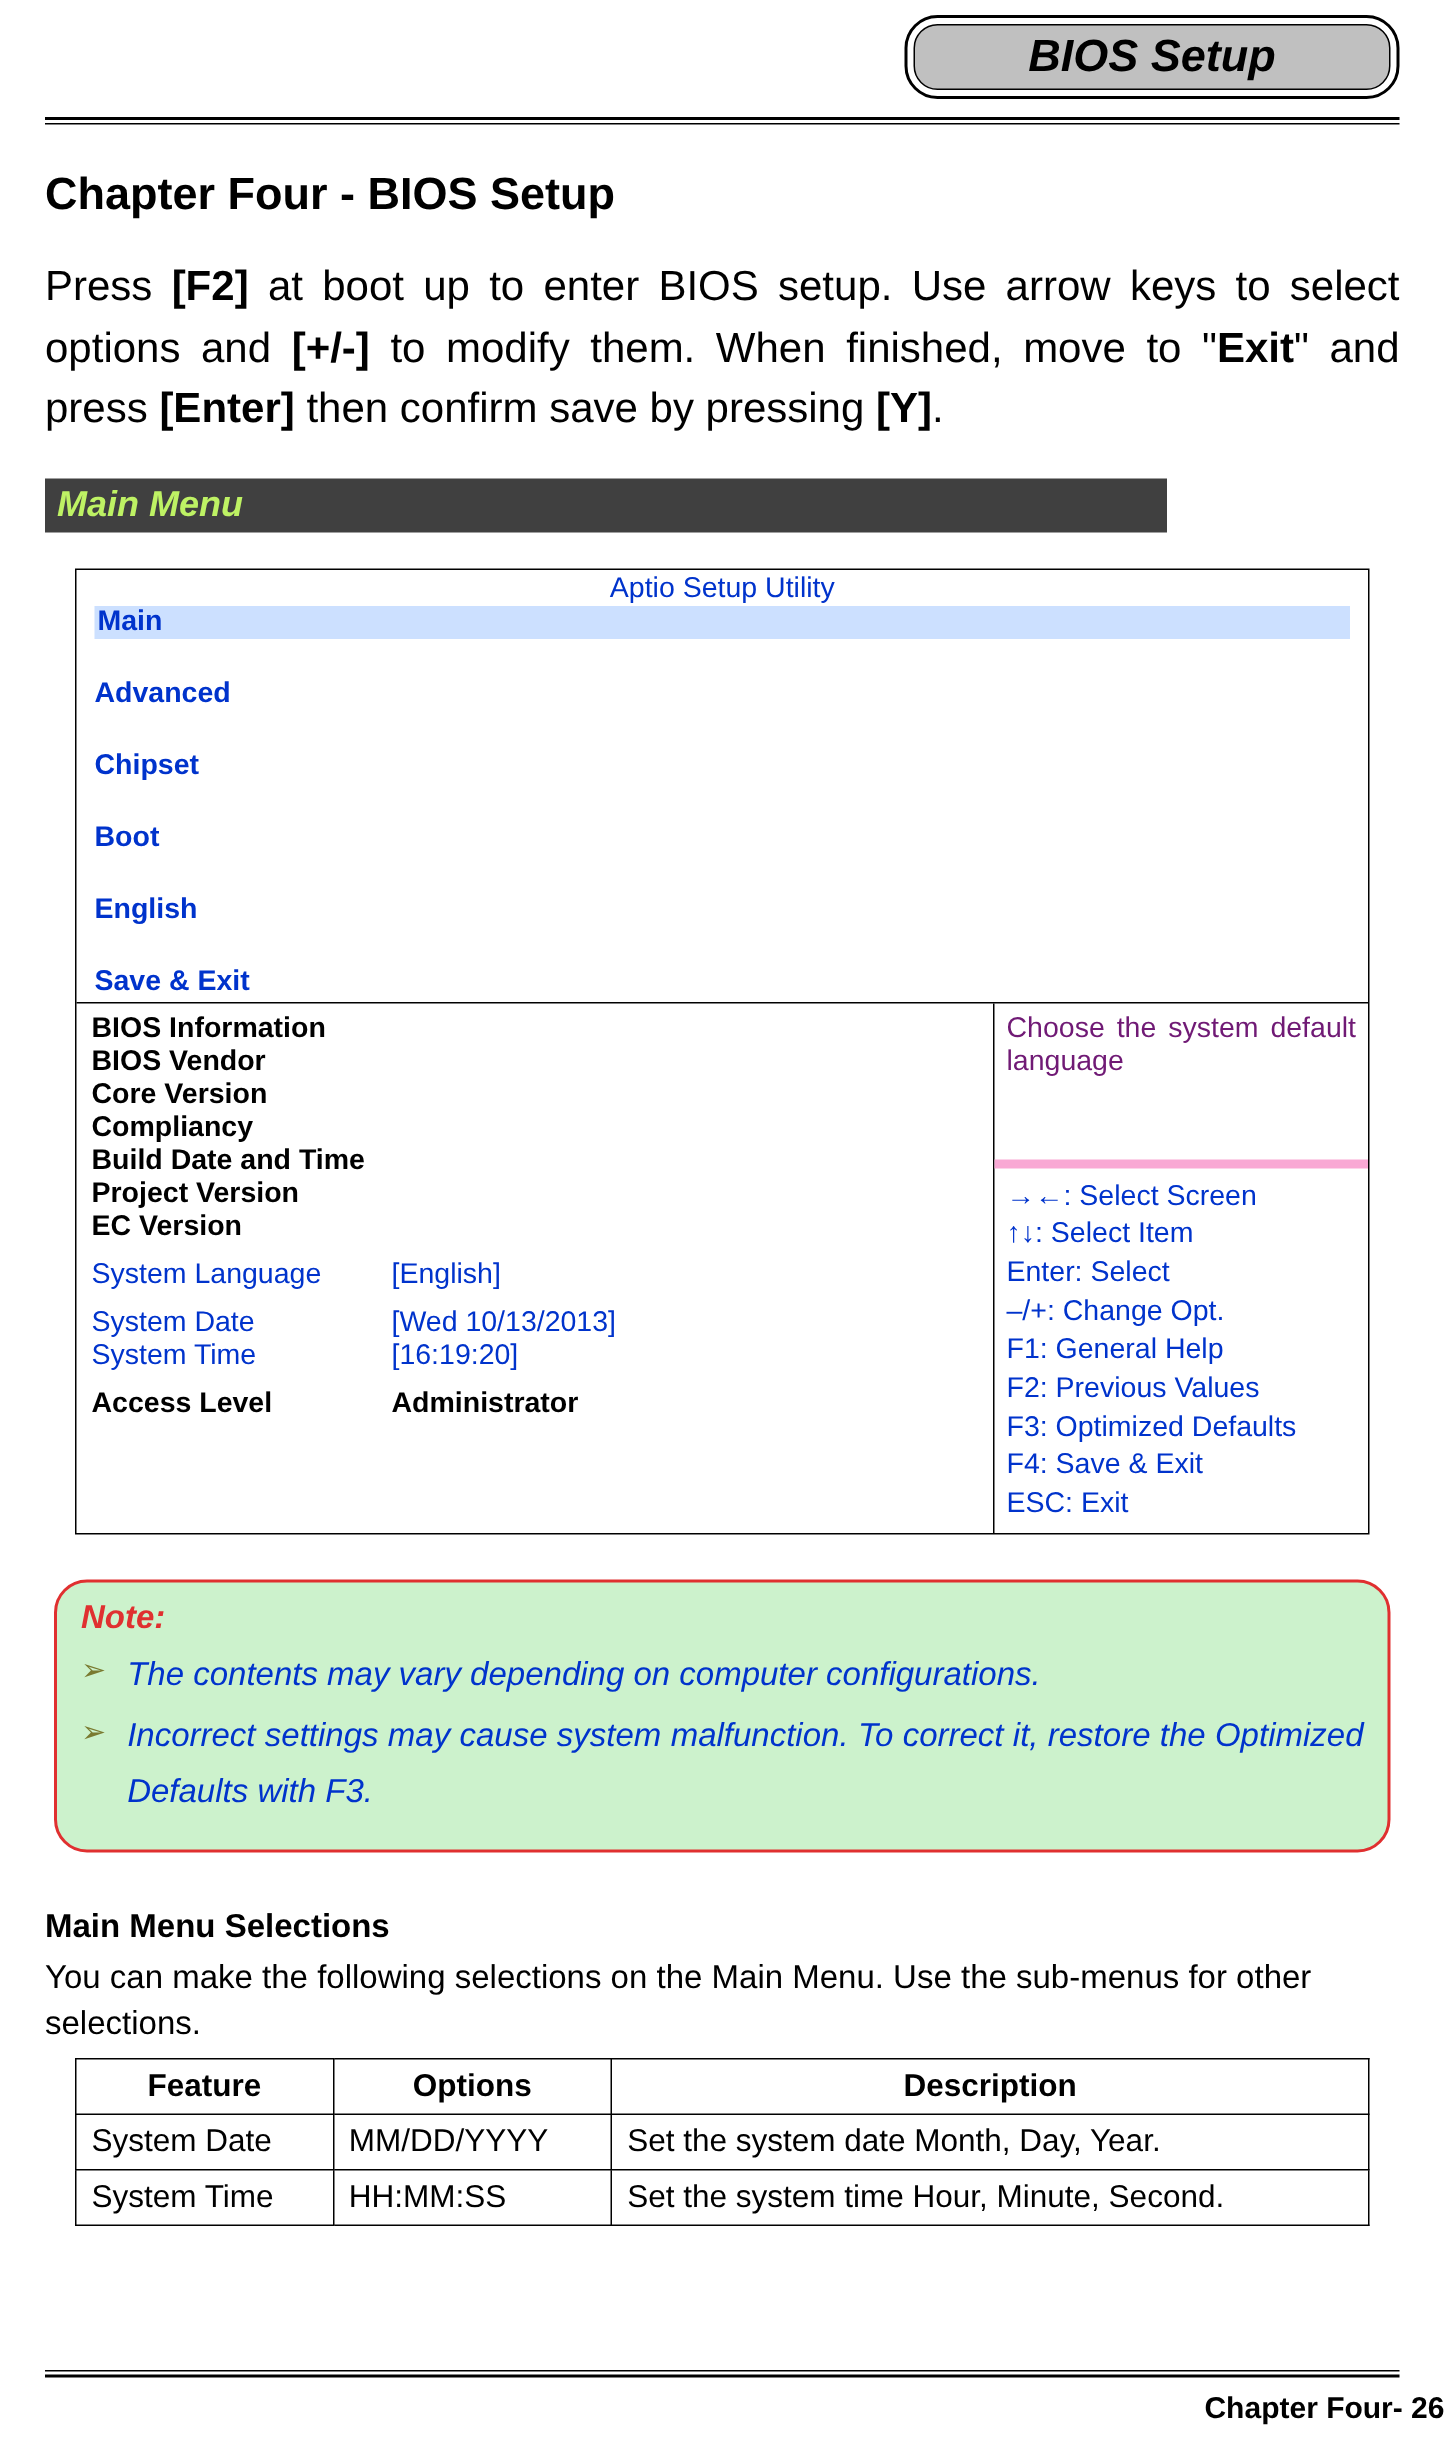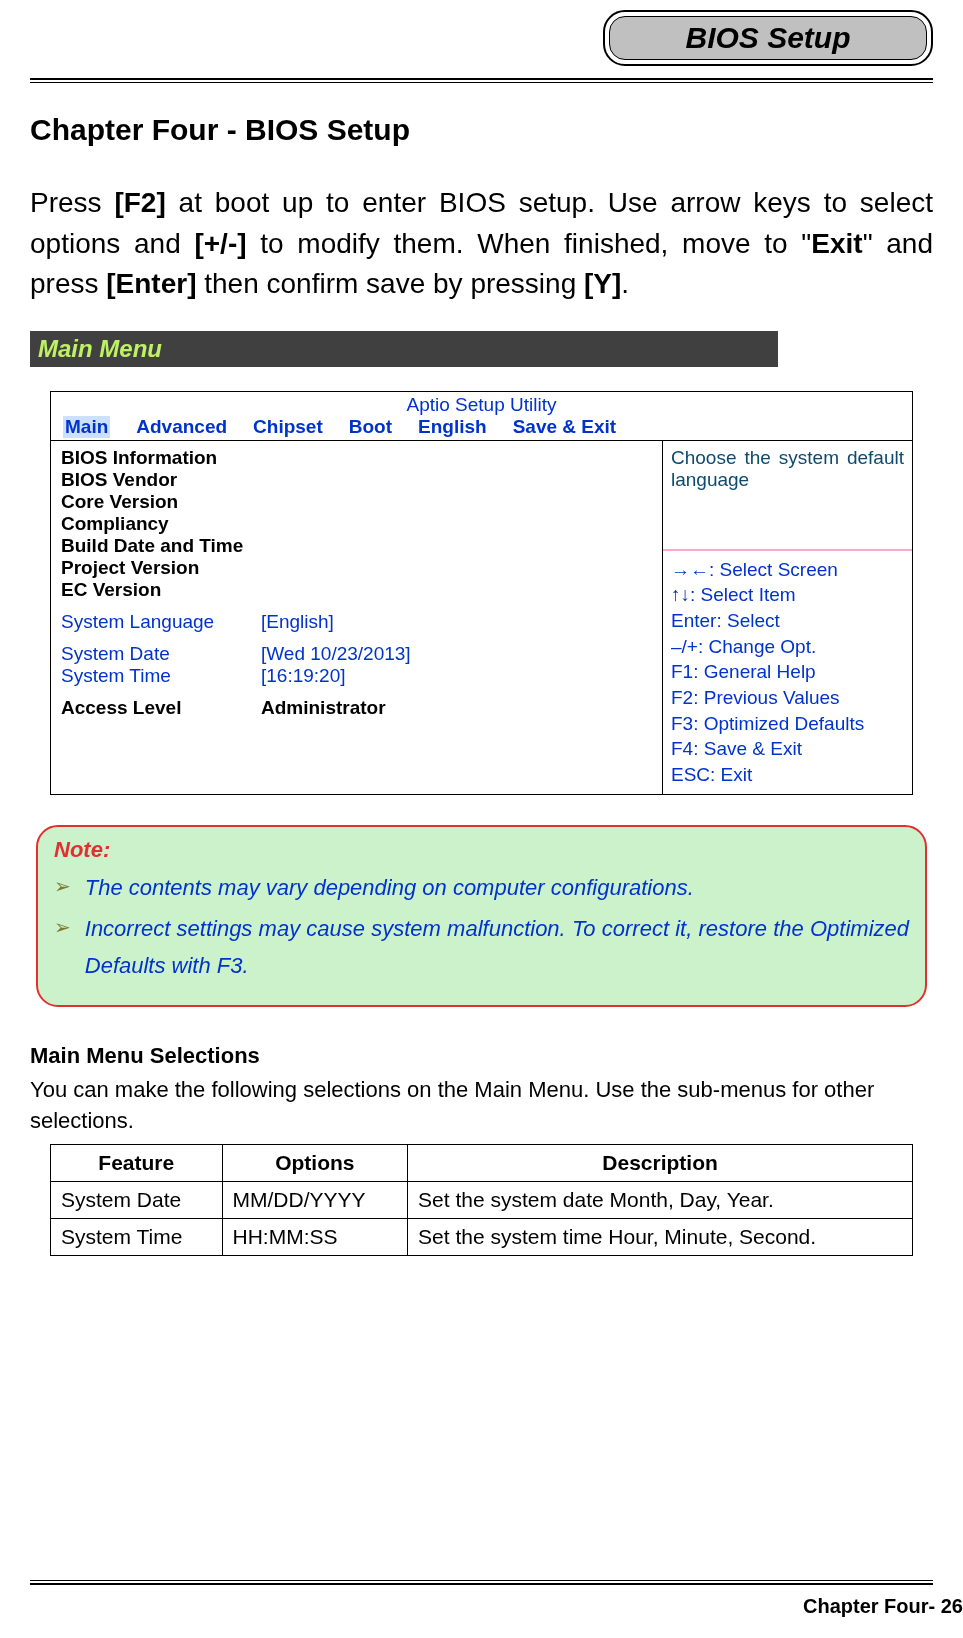--- a/index.html
+++ b/index.html
@@ -34,21 +34,21 @@
     font-weight: bold;
     font-style: italic;
     font-size: 30px;
     padding: 4px 0;
   }
   .hr1 { height: 2px; background: #000; margin-top: 12px; }
   .hr2 { height: 1px; background: #000; margin-top: 2px; margin-bottom: 30px; }
   .chapter-title {
     font-size: 30px;
     font-weight: bold;
-    margin-bottom: 36px;
+    margin-bottom: 24px;
   }
   .intro {
     font-size: 28px;
     line-height: 1.45;
     text-align: justify;
     margin-bottom: 26px;
   }
   .intro b { font-weight: bold; }
   .section-bar {
     background: #404040;
@@ -71,20 +71,21 @@
     text-align: center;
     padding-top: 2px;
   }
   .bios-tabs {
     display: flex;
     color: #0033cc;
     font-weight: bold;
     border-bottom: 1px solid #000;
     padding: 0 12px 2px 12px;
     gap: 26px;
+    flex-direction: column;
   }
   .bios-tabs .active { background: #cce0ff; padding: 0 2px; }
   .bios-body {
     display: flex;
   }
   .bios-left {
     flex: 1.2;
     padding: 6px 10px;
   }
   .bios-left .info-label { font-weight: bold; }
@@ -93,22 +94,22 @@
   .bios-left .row .v { color: #0033cc; }
   .bios-left .row.black .k, .bios-left .row.black .v { color: #000; font-weight: bold; }
   .bios-left .spacer { height: 10px; }
   .bios-right {
     width: 250px;
     border-left: 1px solid #000;
     display: flex;
     flex-direction: column;
   }
   .bios-right-top {
-    border-bottom: 2px solid #f9a8d4;
-    color: #0c4a6e;
+    border-bottom: 6px solid #f9a8d4;
+    color: #701a75;
     padding: 6px 8px;
     height: 110px;
     text-align: justify;
   }
   .bios-right-bottom {
     color: #0033cc;
     padding: 6px 8px;
     line-height: 1.35;
   }
   .note-box {
@@ -220,21 +221,21 @@
         <div class="info-label">Project Version</div>
         <div class="info-label">EC Version</div>
         <div class="spacer"></div>
         <div class="row">
           <span class="k">System Language</span>
           <span class="v">[English]</span>
         </div>
         <div class="spacer"></div>
         <div class="row">
           <span class="k">System Date</span>
-          <span class="v">[Wed 10/23/2013]</span>
+          <span class="v">[Wed 10/13/2013]</span>
         </div>
         <div class="row">
           <span class="k">System Time</span>
           <span class="v">[16:19:20]</span>
         </div>
         <div class="spacer"></div>
         <div class="row black">
           <span class="k">Access Level</span>
           <span class="v">Administrator</span>
         </div>

